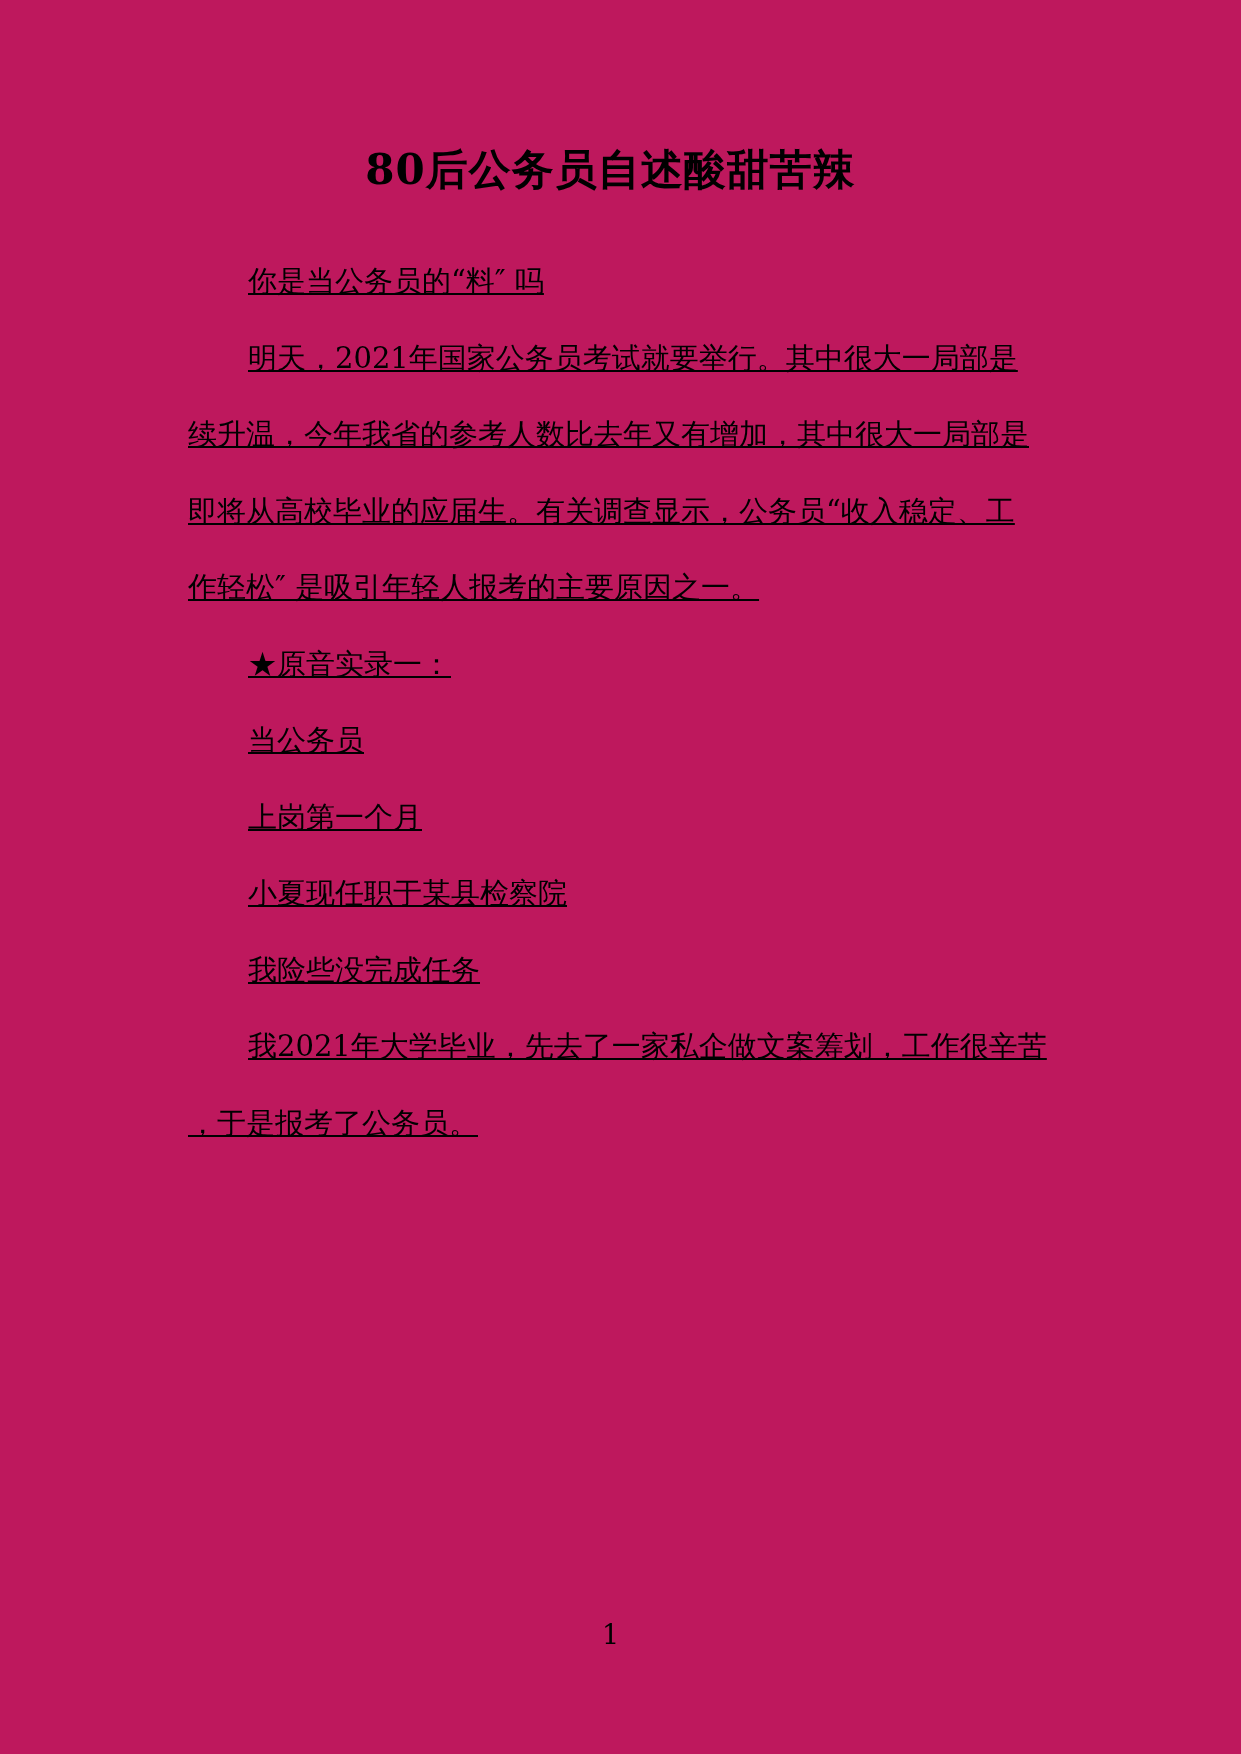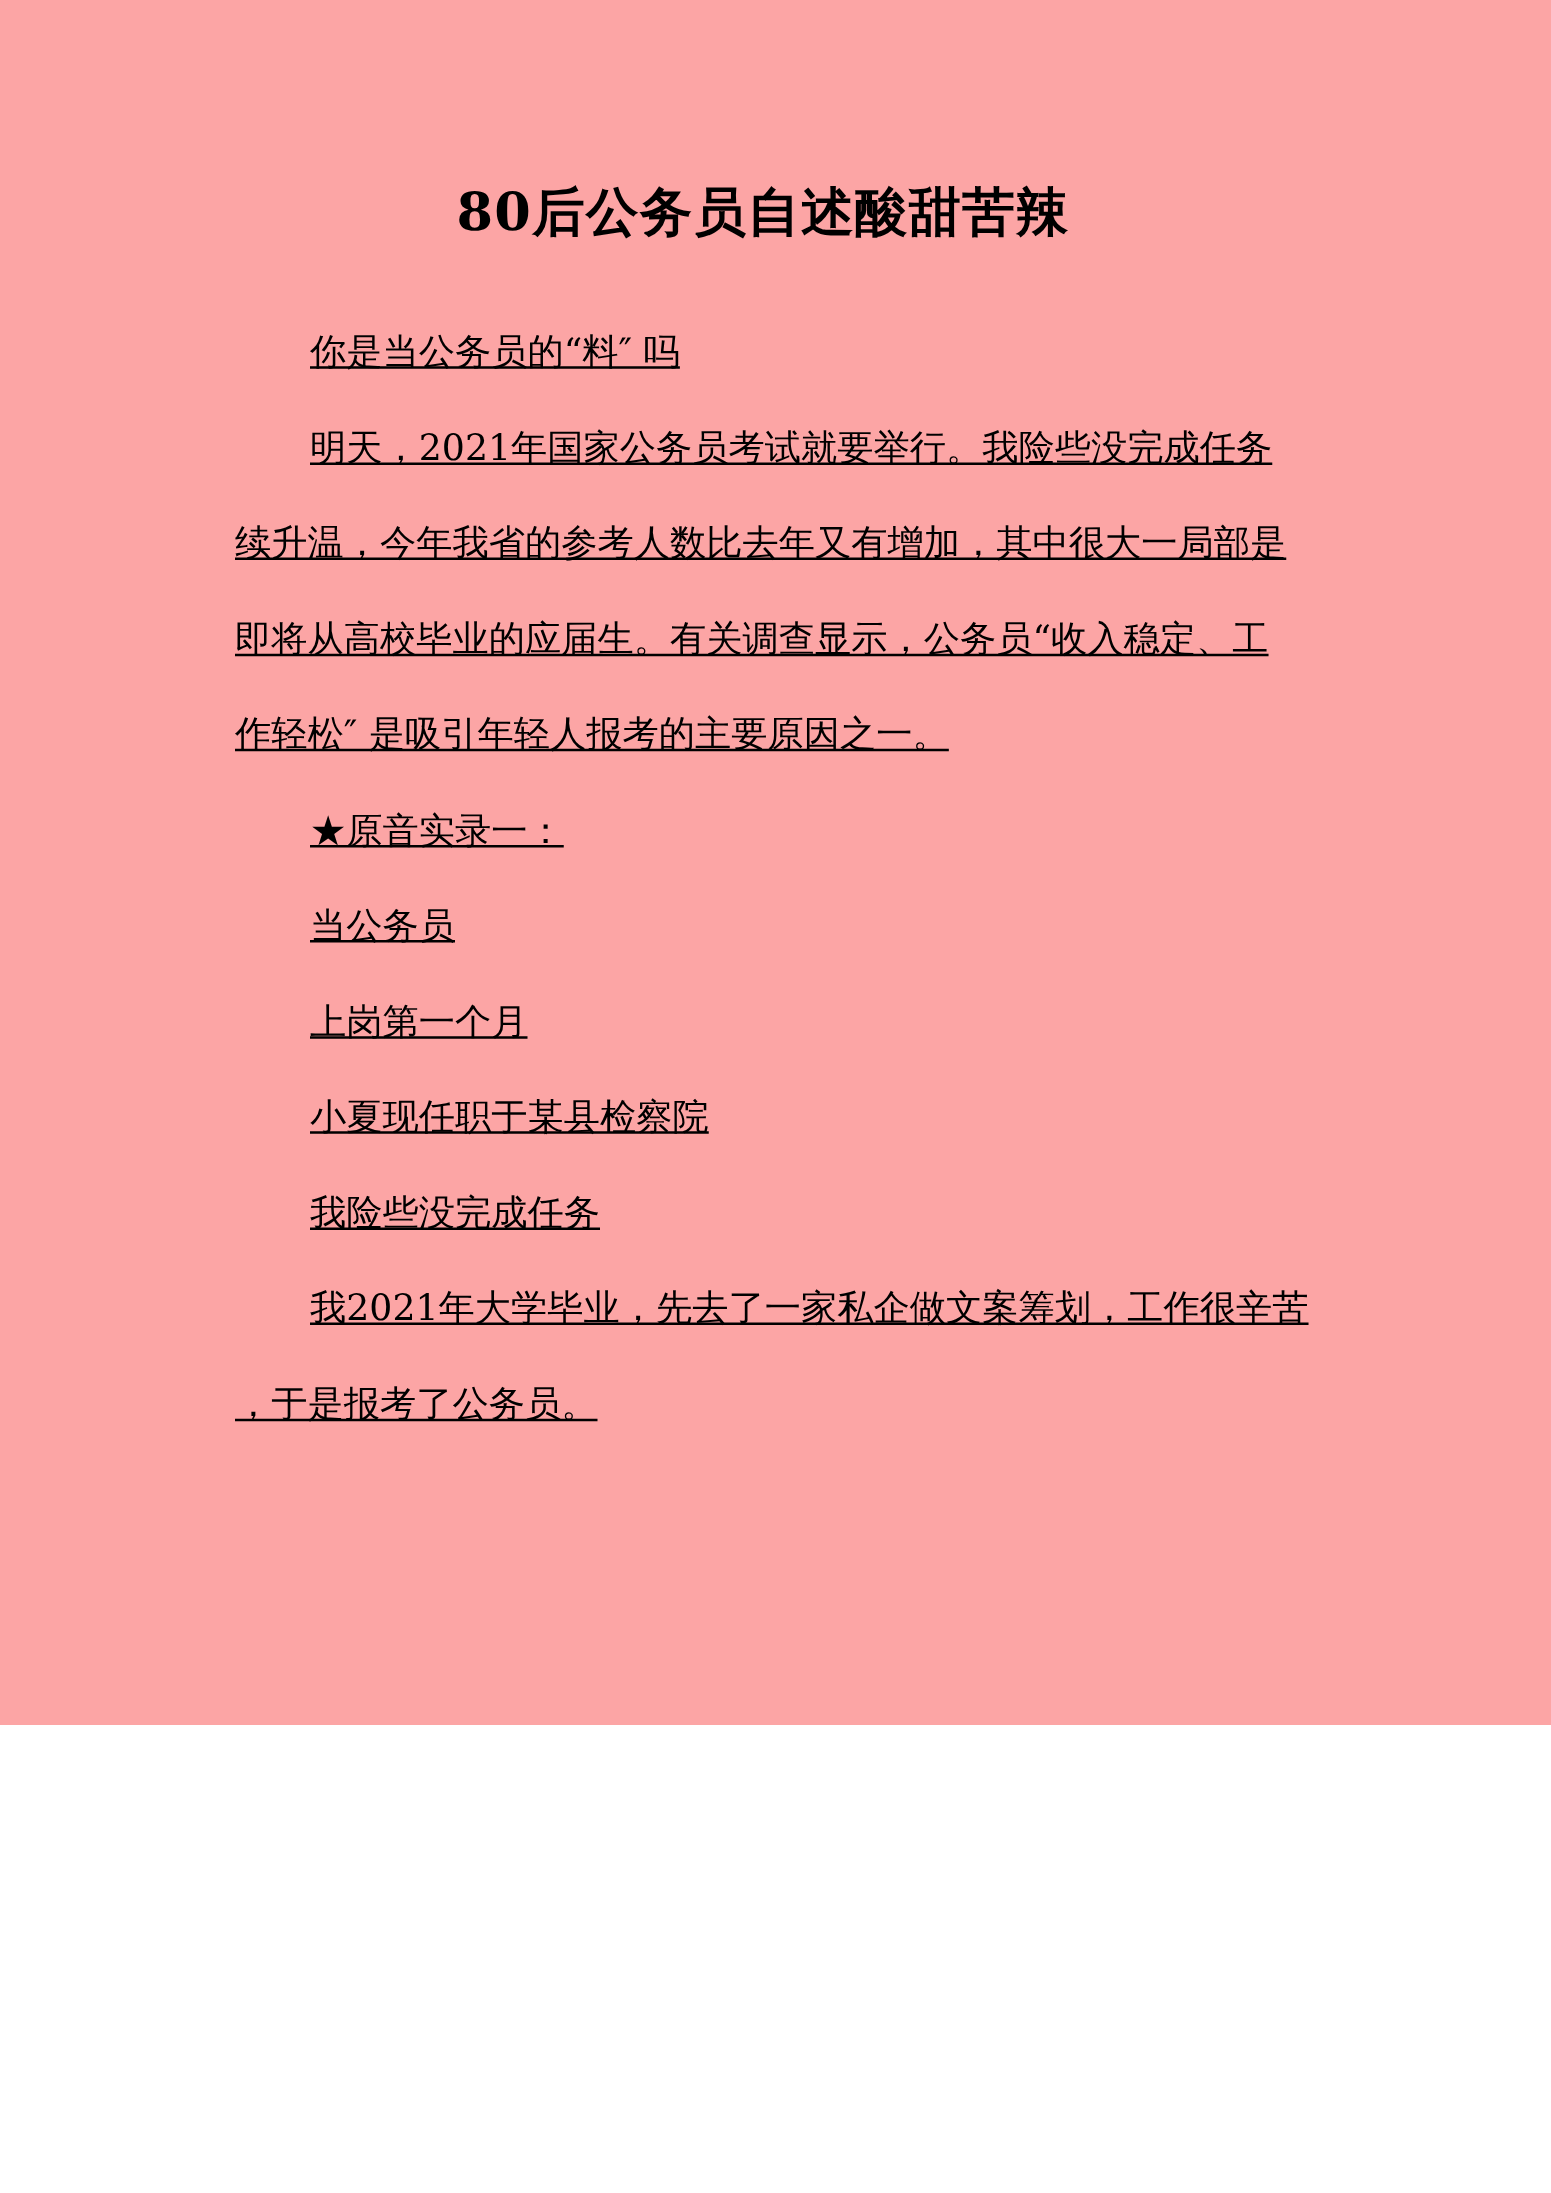--- a/index.html
+++ b/index.html
@@ -3,22 +3,22 @@
 <meta charset="utf-8">
 <style>
   html, body {
     margin: 0;
     padding: 0;
     background: #ffffff;
   }
   .page {
     position: relative;
     width: 1241px;
-    height: 1380px;
-    background: #fca5a5;
+    height: 1754px;
+    background: #be185d;
     color: #000000;
     font-family: "DejaVu Serif", "Liberation Serif", serif;
     overflow: hidden;
   }
   .doc-title {
     position: absolute;
     top: 138px;
     left: 188px;
     width: 845px;
     margin: 0;
@@ -70,21 +70,21 @@
   <h1 class="doc-title">80后公务员自述酸甜苦辣</h1>
 
   <div class="doc-body">
 
     <div class="para">
       <p class="line indent">你是当公务员的“料″ 吗</p>
     </div>
 
 
     <div class="para">
-      <p class="line indent">明天，2021年国家公务员考试就要举行。我险些没完成任务</p>
+      <p class="line indent">明天，2021年国家公务员考试就要举行。其中很大一局部是</p>
       <p class="line">续升温，今年我省的参考人数比去年又有增加，其中很大一局部是</p>
       <p class="line">即将从高校毕业的应届生。有关调查显示，公务员“收入稳定、工</p>
       <p class="line">作轻松″ 是吸引年轻人报考的主要原因之一。</p>
     </div>
 
 
     <div class="para">
       <p class="line indent">★原音实录一：</p>
     </div>
 

